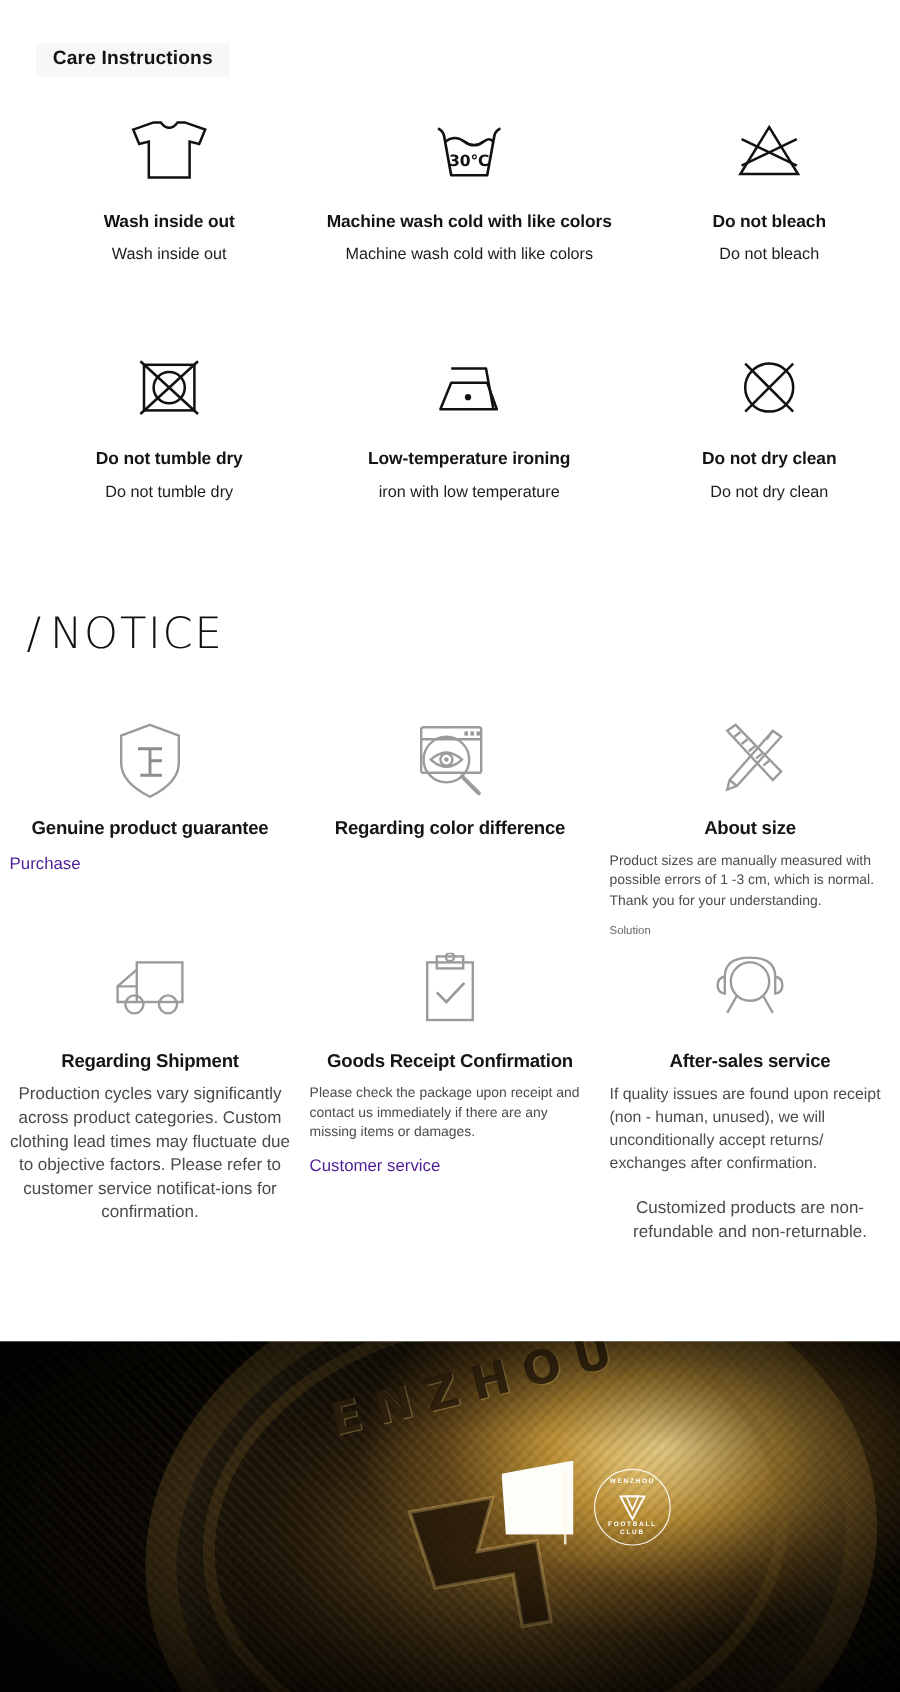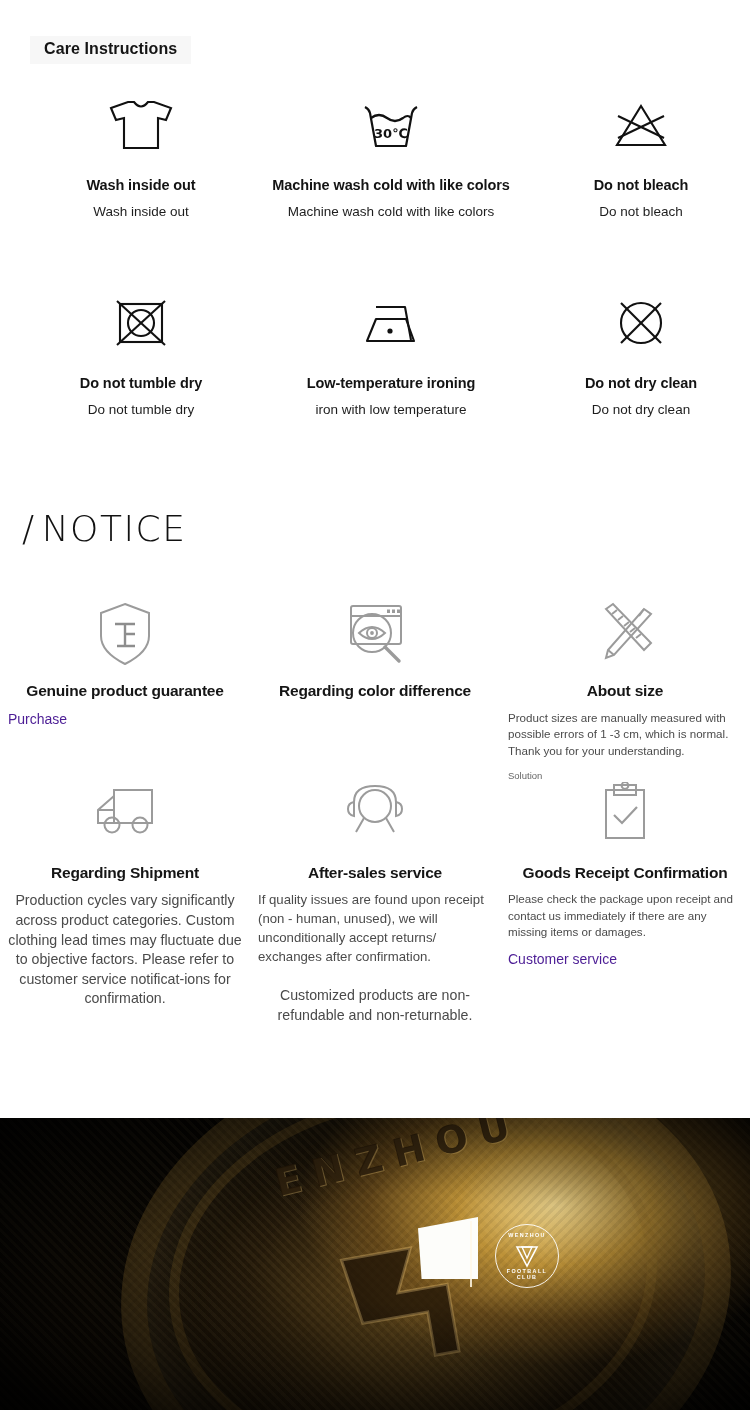--- a/index.html
+++ b/index.html
@@ -39,20 +39,21 @@
   .notice-head{
     position:absolute;left:22px;top:38px;
     font-size:36px;font-weight:300;letter-spacing:1.5px;color:#111;
     font-family:"DejaVu Sans",sans-serif;
   }
   .notice-head .slash{font-weight:300;margin-right:6px;}
 
   .notice-grid{
     position:absolute;left:0;top:130px;width:750px;
     display:grid;grid-template-columns:repeat(3,250px);
+    row-gap:12px;
   }
   .notice-cell{
     display:flex;flex-direction:column;align-items:center;
     padding:0 8px;box-sizing:border-box;
   }
   .notice-icon{height:76px;display:flex;align-items:flex-start;justify-content:center;}
   .notice-title{
     margin-top:6px;font-size:15.5px;font-weight:700;color:#151515;
     text-align:center;letter-spacing:-.2px;line-height:1.2;
   }
@@ -298,49 +299,49 @@
               <circle cx="50" cy="43" r="7.5"></circle>
             </g>
           </svg>
         </div>
         <div class="notice-title">Regarding Shipment</div>
         <div class="notice-body big">Production cycles vary significantly across product categories. Custom clothing lead times may fluctuate due to objective factors. Please refer to customer service notificat-ions for confirmation.</div>
       </div>
 
       <div class="notice-cell">
         <div class="notice-icon">
+          <svg width="56" height="62" viewBox="0 0 56 62">
+            <g stroke="#9b9b9b" stroke-width="2" fill="none">
+              <rect x="9" y="8" width="38" height="48"></rect>
+              <rect x="17" y="3" width="22" height="10"></rect>
+              <circle cx="28" cy="3.5" r="3.4"></circle>
+              <path d="M17 33 L25 41 L40 25" stroke-width="2.2"></path>
+            </g>
+          </svg>
+        </div>
+        <div class="notice-title">Goods Receipt Confirmation</div>
+        <div class="notice-body small">Please check the package upon receipt and contact us immediately if there are any missing items or damages.</div>
+        <div class="notice-sub" style="width:110px;">Customer service</div>
+      </div>
+
+      <div class="notice-cell">
+        <div class="notice-icon">
           <svg width="66" height="58" viewBox="0 0 66 58">
             <g stroke="#9b9b9b" stroke-width="2" fill="none">
               <circle cx="33" cy="24" r="16"></circle>
               <path d="M12 20 Q12 4 33 4 Q54 4 54 20"></path>
               <path d="M12 20 Q6 21 6 27 Q6 33 12 34 Z"></path>
               <path d="M54 20 Q60 21 60 27 Q60 33 54 34 Z"></path>
               <path d="M22 36 L14 50 M44 36 L52 50"></path>
             </g>
           </svg>
         </div>
         <div class="notice-title">After-sales service</div>
         <div class="notice-body" style="font-size:13.2px;text-align:left;width:100%;">If quality issues are found upon receipt (non - human, unused), we will unconditionally accept returns/ exchanges after confirmation.</div>
         <div class="notice-body2">Customized products are non-refundable and non-returnable.</div>
-      </div>
-
-      <div class="notice-cell">
-        <div class="notice-icon">
-          <svg width="56" height="62" viewBox="0 0 56 62">
-            <g stroke="#9b9b9b" stroke-width="2" fill="none">
-              <rect x="9" y="8" width="38" height="48"></rect>
-              <rect x="17" y="3" width="22" height="10"></rect>
-              <circle cx="28" cy="3.5" r="3.4"></circle>
-              <path d="M17 33 L25 41 L40 25" stroke-width="2.2"></path>
-            </g>
-          </svg>
-        </div>
-        <div class="notice-title">Goods Receipt Confirmation</div>
-        <div class="notice-body small">Please check the package upon receipt and contact us immediately if there are any missing items or damages.</div>
-        <div class="notice-sub" style="width:110px;">Customer service</div>
       </div>
 
     </div>
   </section>
 
   <div class="photo">
     <div class="photo-bg"></div>
     <div class="photo-ring"></div>
     <div class="photo-ring2"></div>
     <div class="photo-texture"></div>

